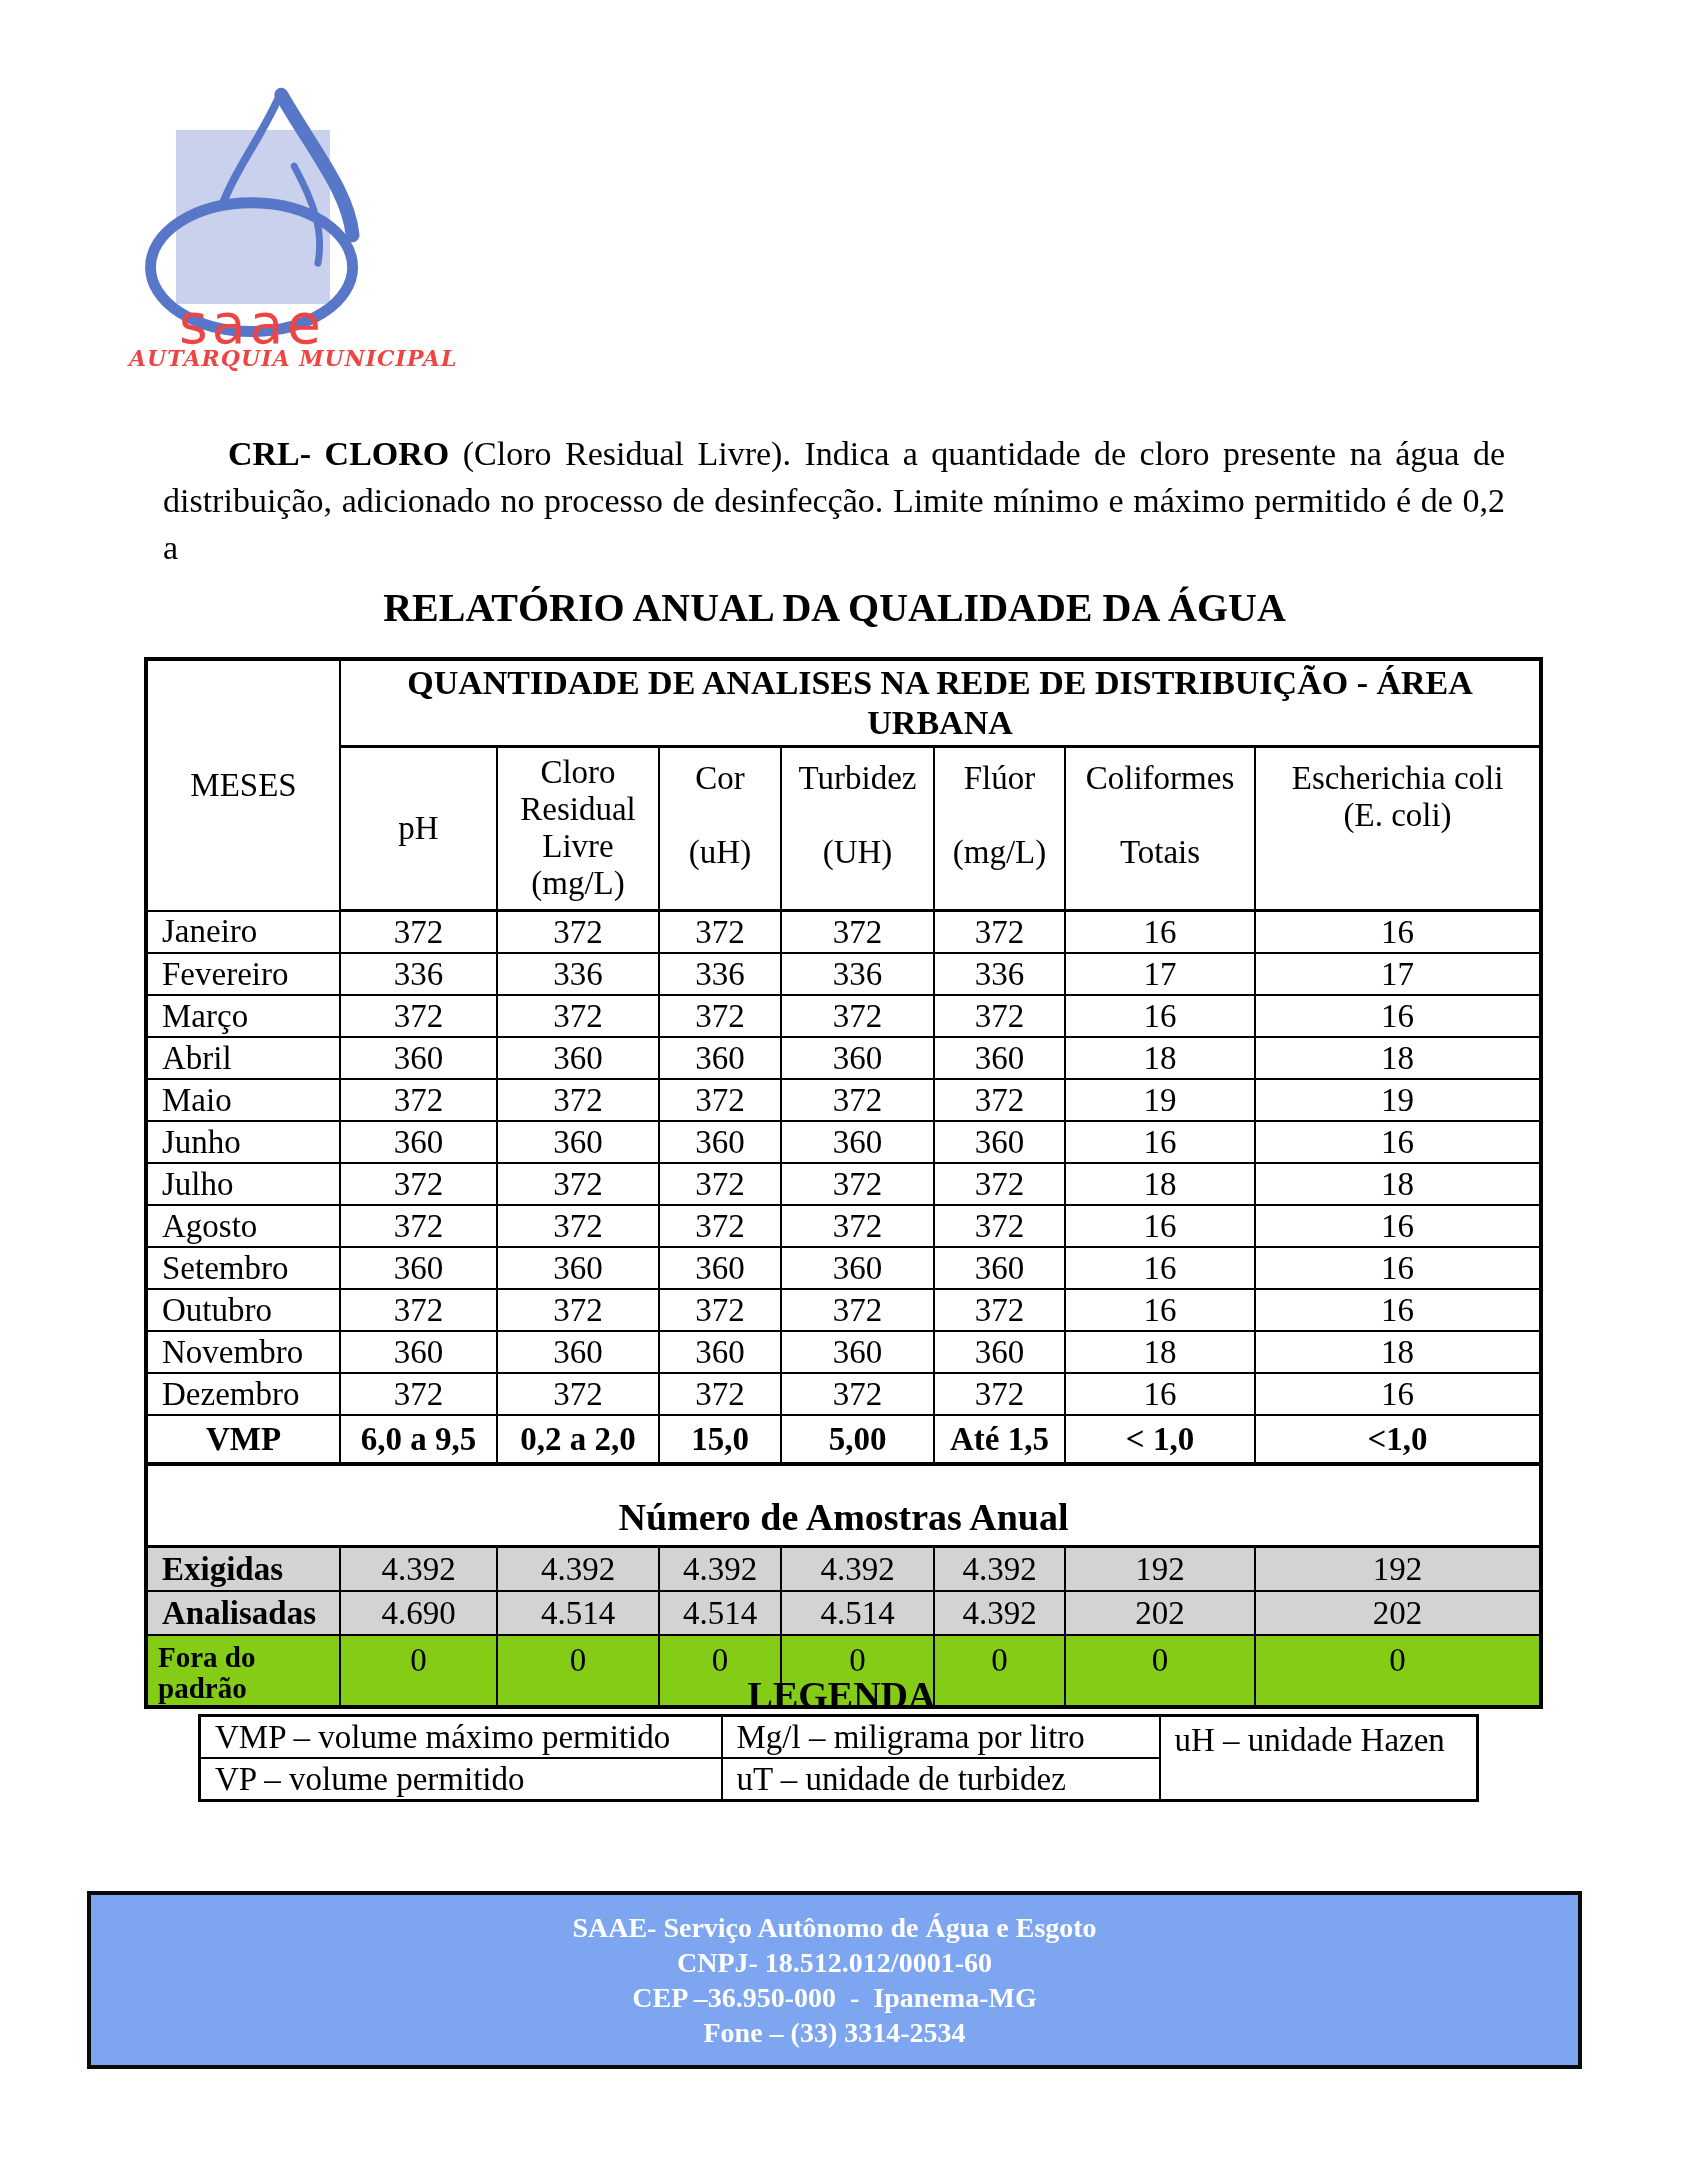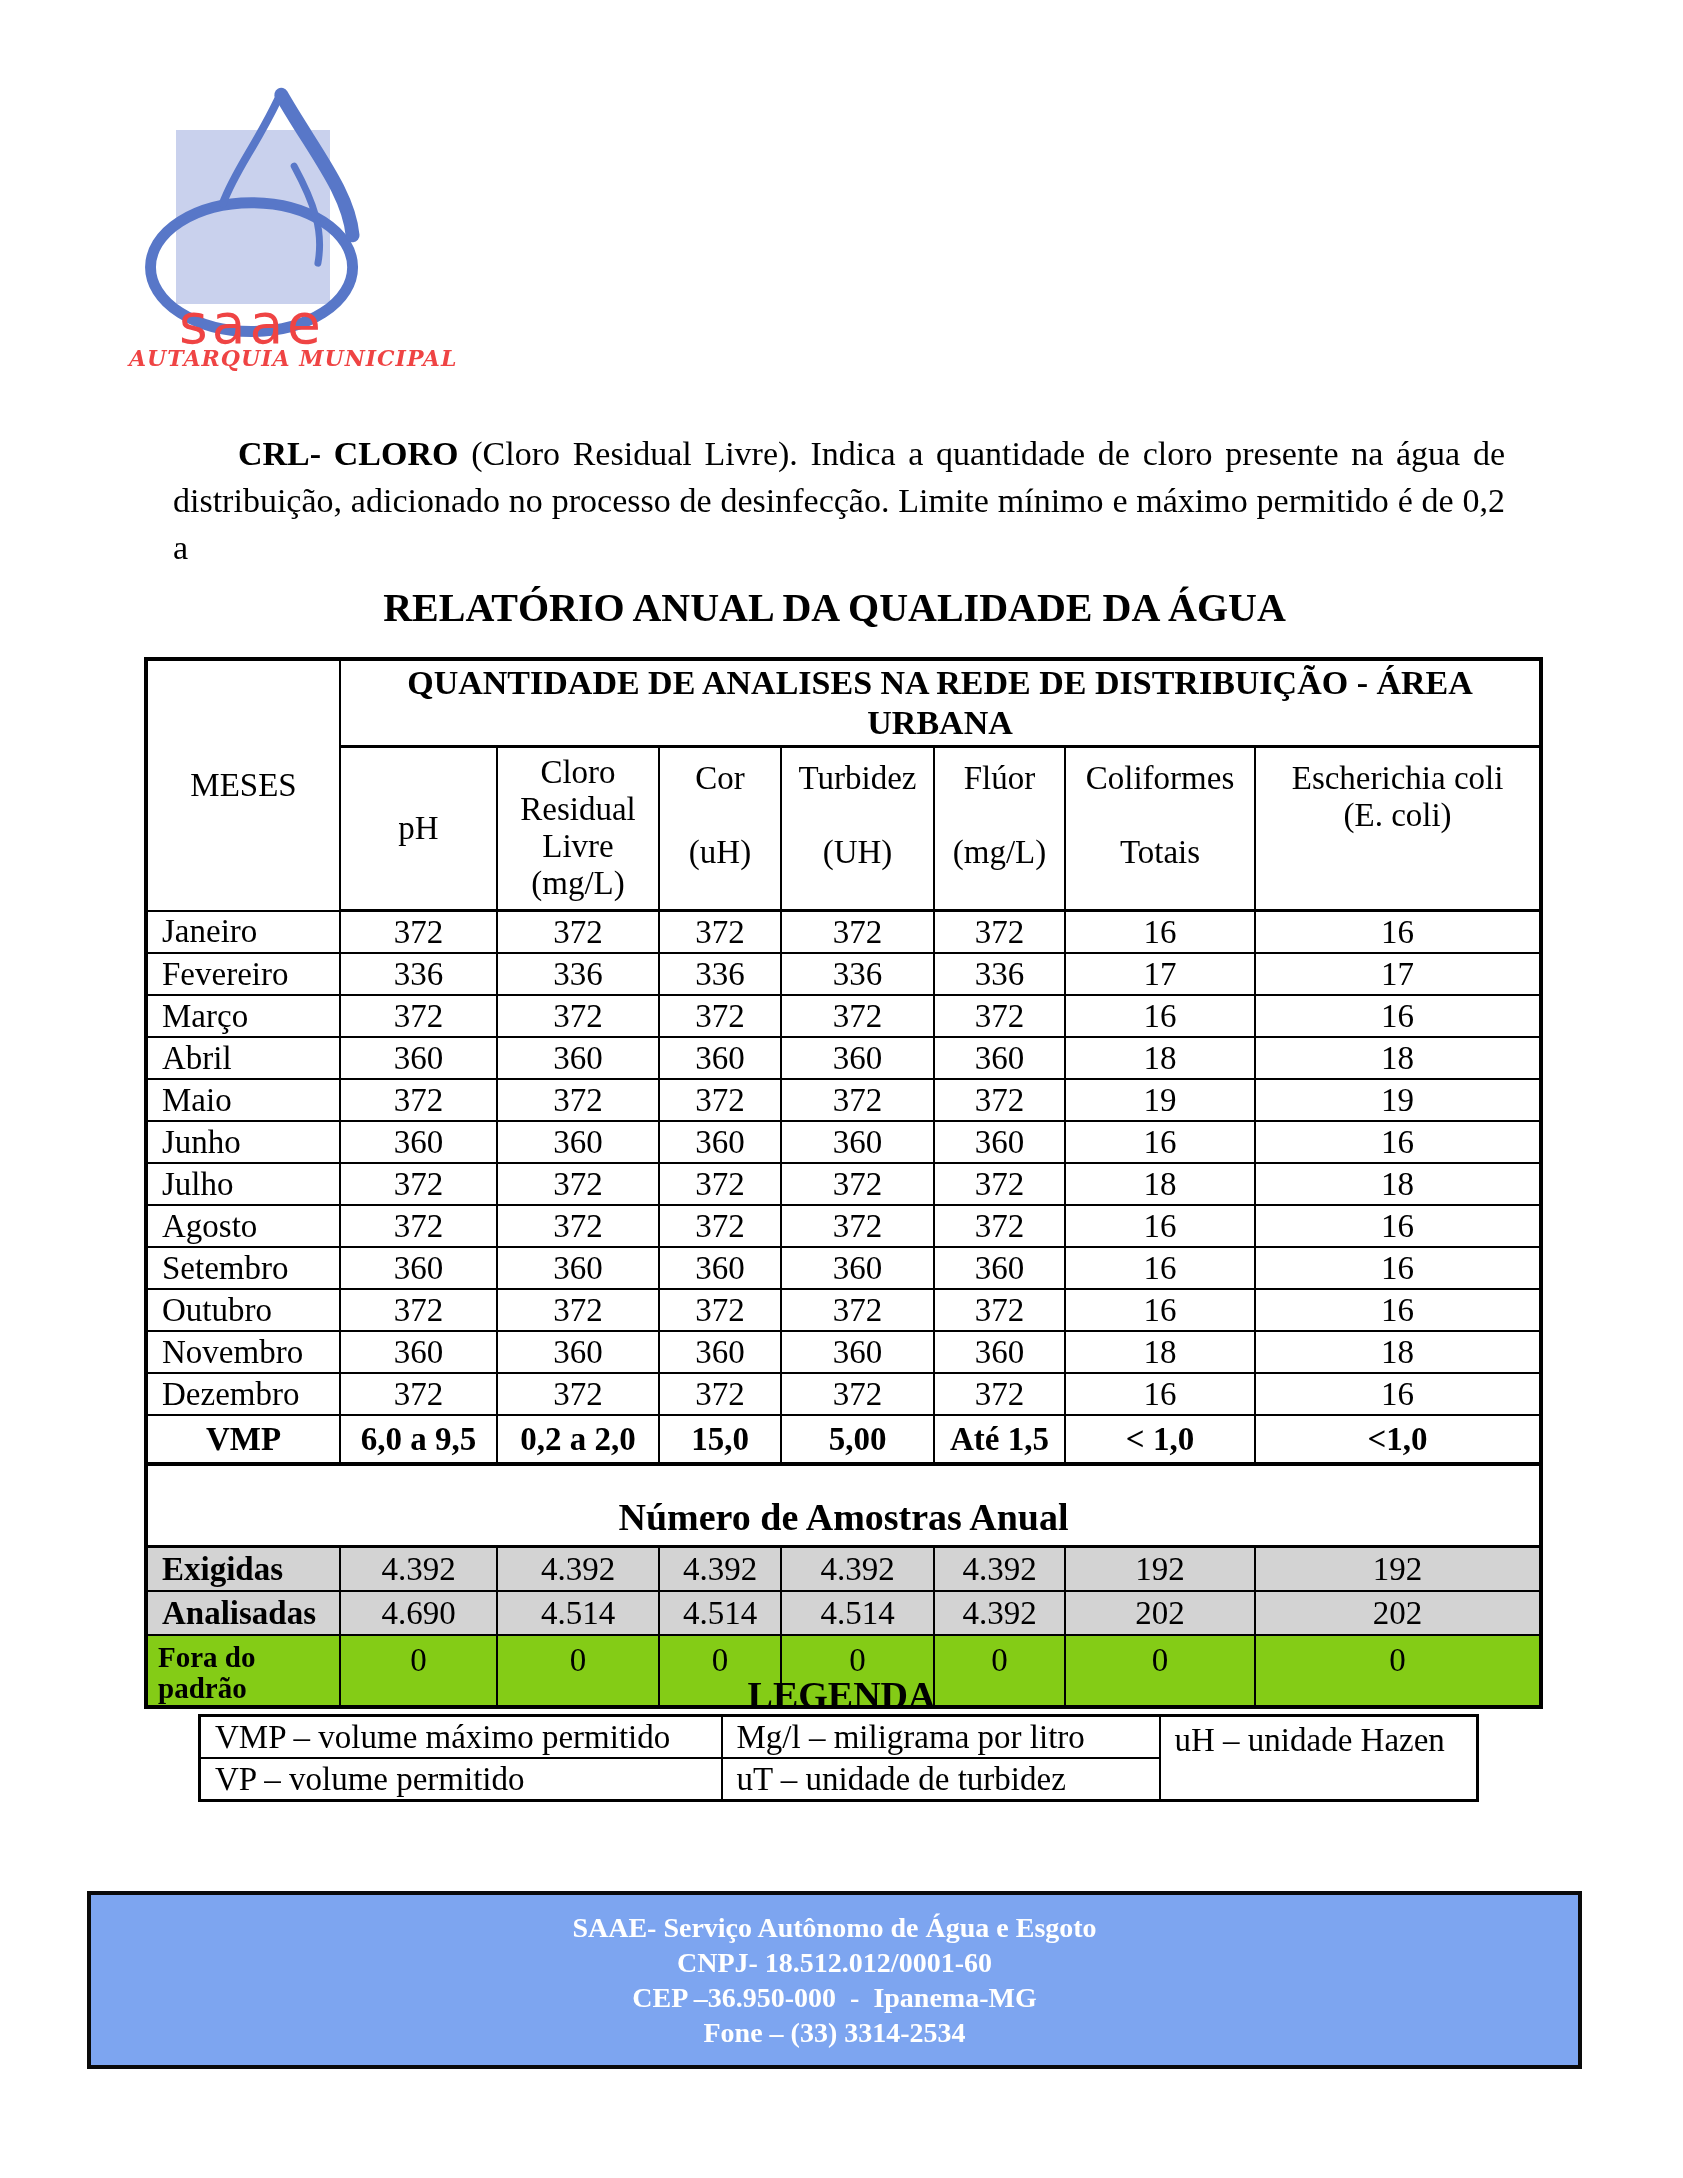--- a/index.html
+++ b/index.html
@@ -16,21 +16,21 @@
     font-family:"DejaVu Sans", sans-serif;font-size:55px;line-height:55px;
     color:#ef4444;letter-spacing:4px;font-weight:normal;
   }
   .logo-sub{
     position:absolute;left:30px;top:276px;width:248px;text-align:right;
     font-family:"DejaVu Serif", serif;font-style:italic;font-weight:bold;
     font-size:22px;color:#ef4444;letter-spacing:1px;white-space:nowrap;
   }
   
   .intro{position:absolute;left:163px;top:430px;width:1342px;font-size:34px;line-height:47px;}
-  .intro .jline{text-align:justify;text-align-last:justify;margin-left:10px;}
+  .intro .jline{text-align:justify;text-align-last:justify;}
   .intro .l1{padding-left:65px;}
   .intro .lead{font-weight:bold;}
   
   .doc-title{position:absolute;left:0;top:584px;width:1669px;text-align:center;
     font-size:40px;font-weight:bold;}
   
   table{border-collapse:collapse;table-layout:fixed;}
   .main{position:absolute;left:144px;top:657px;width:1396px;border:4px solid #000;}
   .main td,.main th{border:2px solid #000;font-size:33px;font-weight:normal;
     text-align:center;vertical-align:middle;padding:0;overflow:hidden;}

